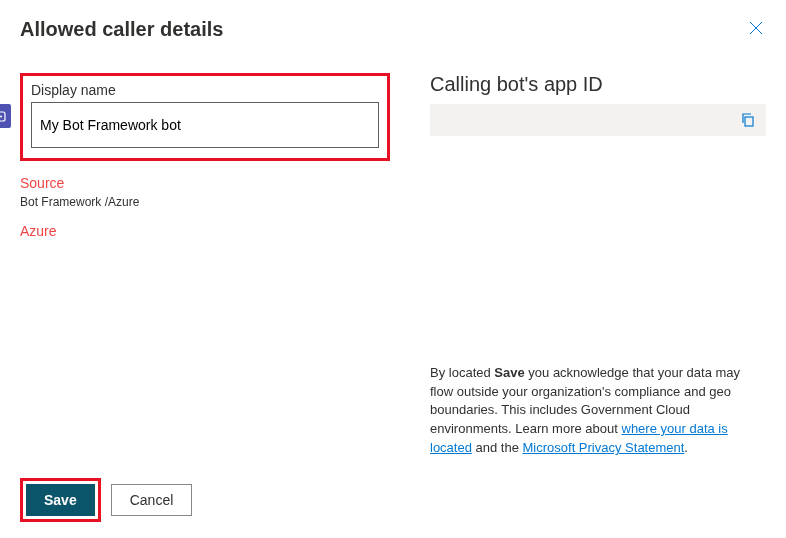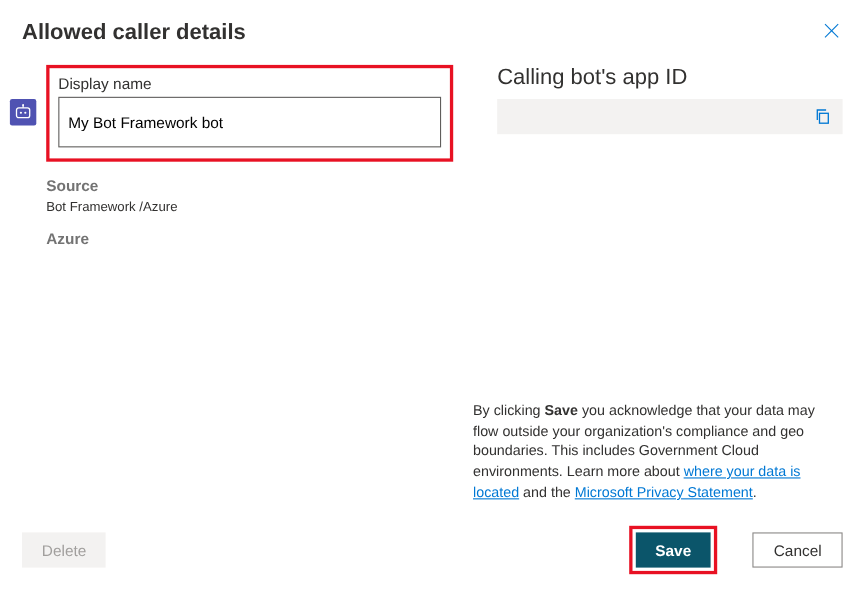--- a/index.html
+++ b/index.html
@@ -14,41 +14,40 @@
       background: #ffffff;
       width: 786px;
       height: 538px;
       position: relative;
       padding: 18px 20px;
     }
     .header {
       display: flex;
       justify-content: space-between;
       align-items: flex-start;
-      margin-bottom: 18px;
+      margin-bottom: 32px;
       text-align: center;
     }
     .title {
       font-size: 20px;
       font-weight: 600;
       color: #323130;
     }
     .close-btn {
       width: 20px;
       height: 20px;
       cursor: pointer;
       color: #605e5c;
       display: flex;
       align-items: center;
       justify-content: center;
     }
     .content {
       display: flex;
       gap: 40px;
-      margin-left: 22px;
     }
     .left-col {
       flex: 0 0 370px;
     }
     .right-col {
       flex: 1;
       display: flex;
       flex-direction: column;
     }
     .highlight-box {
@@ -84,22 +83,22 @@
       padding: 0 8px;
       font-size: 14px;
       font-family: inherit;
       outline: none;
     }
     .meta-section {
       margin-top: 14px;
     }
     .meta-label {
       font-size: 14px;
-      font-weight: 700;
-      color: #737373;
+      font-weight: 400;
+      color: #ef4444;
       margin-bottom: 4px;
     }
     .meta-value {
       font-size: 12px;
       color: #323130;
       margin-bottom: 14px;
     }
     .app-id-label {
       font-size: 20px;
       color: #323130;
@@ -171,21 +170,20 @@
       background: #0b556a;
       color: #ffffff;
       font-weight: 600;
       border: none;
       min-width: 68px;
     }
     .btn-cancel {
       background: #ffffff;
       color: #323130;
       border: 1px solid #8a8886;
-      margin-left: 22px;
     }
   </style>
 </head>
 <body>
 
 <div class="header">
   <h1 class="title">Allowed caller details</h1>
   <div class="close-btn">
     <svg width="14" height="14" viewBox="0 0 14 14">
         <line x1="1" y1="1" x2="13" y2="13" stroke="#0078d4" stroke-width="1"></line>
@@ -228,24 +226,23 @@
         <svg width="16" height="16" viewBox="0 0 16 16">
           <rect x="5" y="5" width="8" height="9" fill="none" stroke="#0078d4" stroke-width="1.2"></rect>
           <path d="M3 11 V 2 H 11" fill="none" stroke="#0078d4" stroke-width="1.2"></path>
         </svg>
       </span>
     </div>
   </div>
 </div>
 
 <div class="disclaimer">
-  <span>By clicking </span><strong>Save</strong><span> you acknowledge that your data may flow outside your organization's compliance and geo boundaries. This includes Government Cloud environments. Learn more about </span><a href="#">where your data is located</a><span> and the </span><a href="#">Microsoft Privacy Statement</a><span>.</span>
+  <span>By located </span><strong>Save</strong><span> you acknowledge that your data may flow outside your organization's compliance and geo boundaries. This includes Government Cloud environments. Learn more about </span><a href="#">where your data is located</a><span> and the </span><a href="#">Microsoft Privacy Statement</a><span>.</span>
 </div>
 
 <div class="footer">
-  <button class="btn btn-delete">Delete</button>
   <div class="right-actions">
     <span class="save-highlight">
       <button class="btn btn-save">Save</button>
     </span>
     <button class="btn btn-cancel">Cancel</button>
   </div>
 </div>
 
 </body></html>

